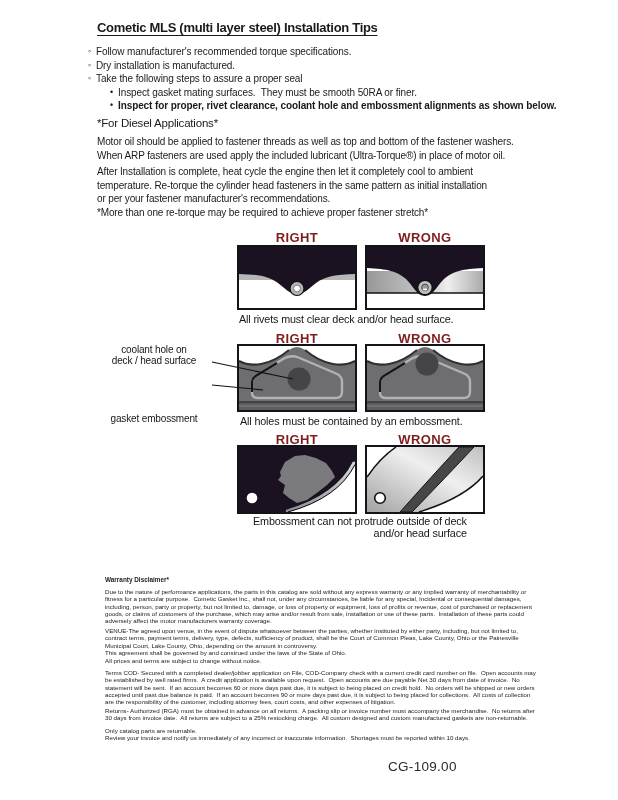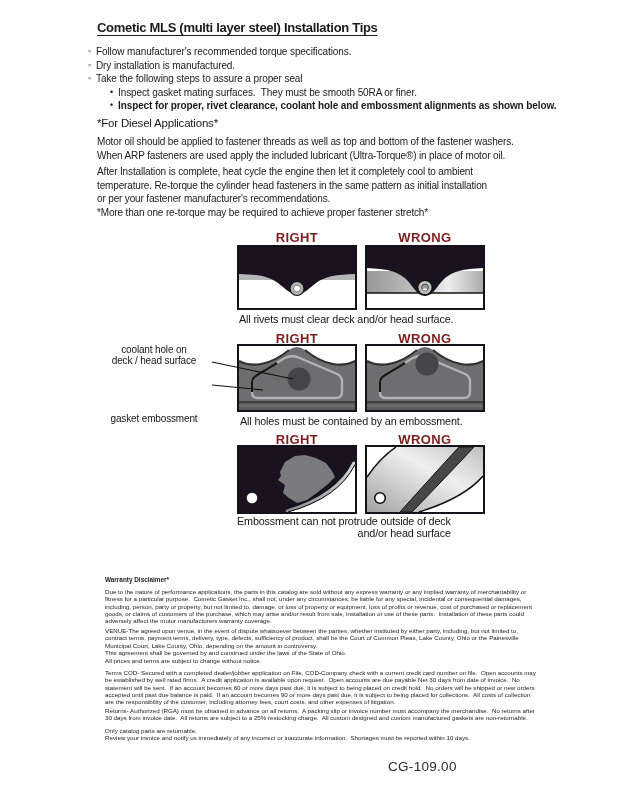--- a/index.html
+++ b/index.html
@@ -15,21 +15,21 @@
   }
   .bullet-row { font-size:10px; letter-spacing:-0.1px; white-space:pre; }
   .bullet-marker { display:inline-block; width:8px; font-size:9px; vertical-align:top; }
   .diesel-heading { left:97px; top:117px; font-size:11.5px; font-weight:normal; letter-spacing:-0.2px; }
   .body-par { left:97px; font-size:10px; letter-spacing:-0.15px; }
   .body-par .ln { line-height:13.5px; white-space:pre; }
   .dw-header { width:120px; text-align:center; font-size:13px; font-weight:600; letter-spacing:0.4px; color:#7f1d1d; }
   .panel { width:120px; border:2px solid #15121a; background:#fff; }
   .panel svg { display:block; }
   .caption { font-size:10.8px; font-weight:500; letter-spacing:-0.15px; color:#161616;text-align:right; }
-  .caption .ln { line-height:11.5px; white-space:pre; }
+  .caption .ln { line-height:11.5px; white-space:pre;margin-left:16px; }
   .callout { width:112px; text-align:center; font-size:10px; letter-spacing:-0.15px; color:#161616; }
   .callout .ln { line-height:10.5px; white-space:pre; }
   .tiny { font-size:6.2px; letter-spacing:0; color:#222; }
   .tiny .ln { line-height:7.3px; white-space:pre; }
   .tiny-head { font-size:6.4px; font-weight:bold; color:#222; }
   .footer-code { font-size:13.5px; letter-spacing:0.3px; color:#2a2a2a;text-align:center; }
   .overlay { pointer-events:none; z-index:3; }
 </style>
 </head>
 <body>

